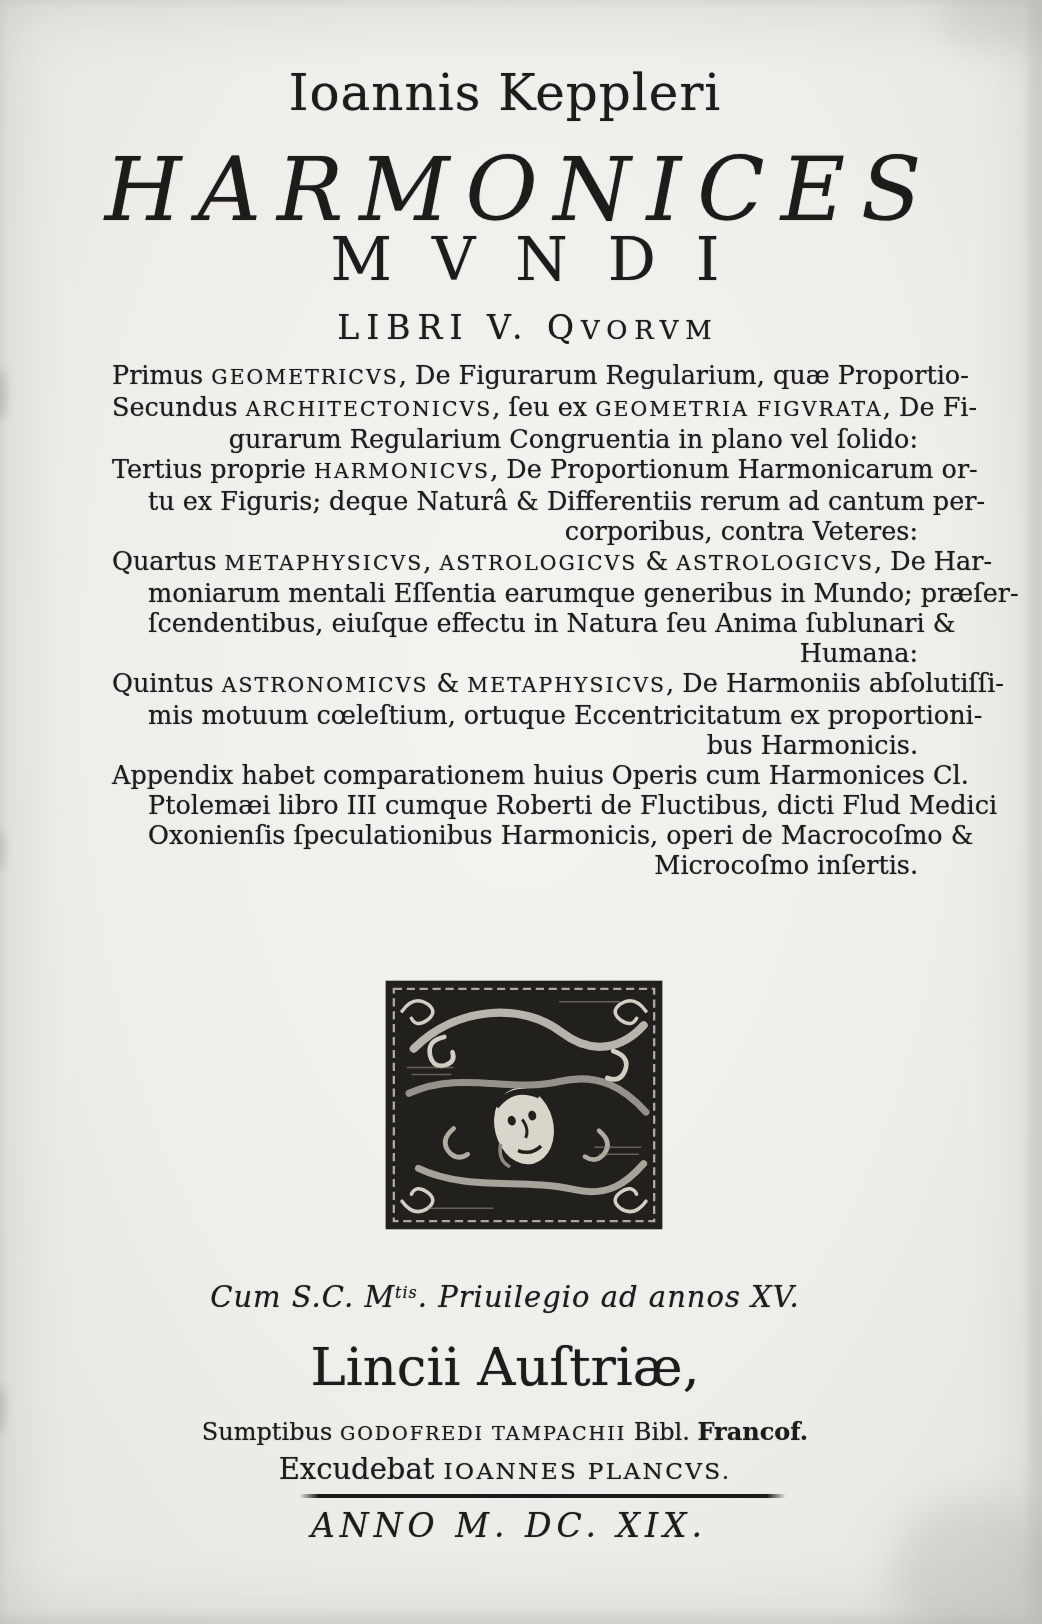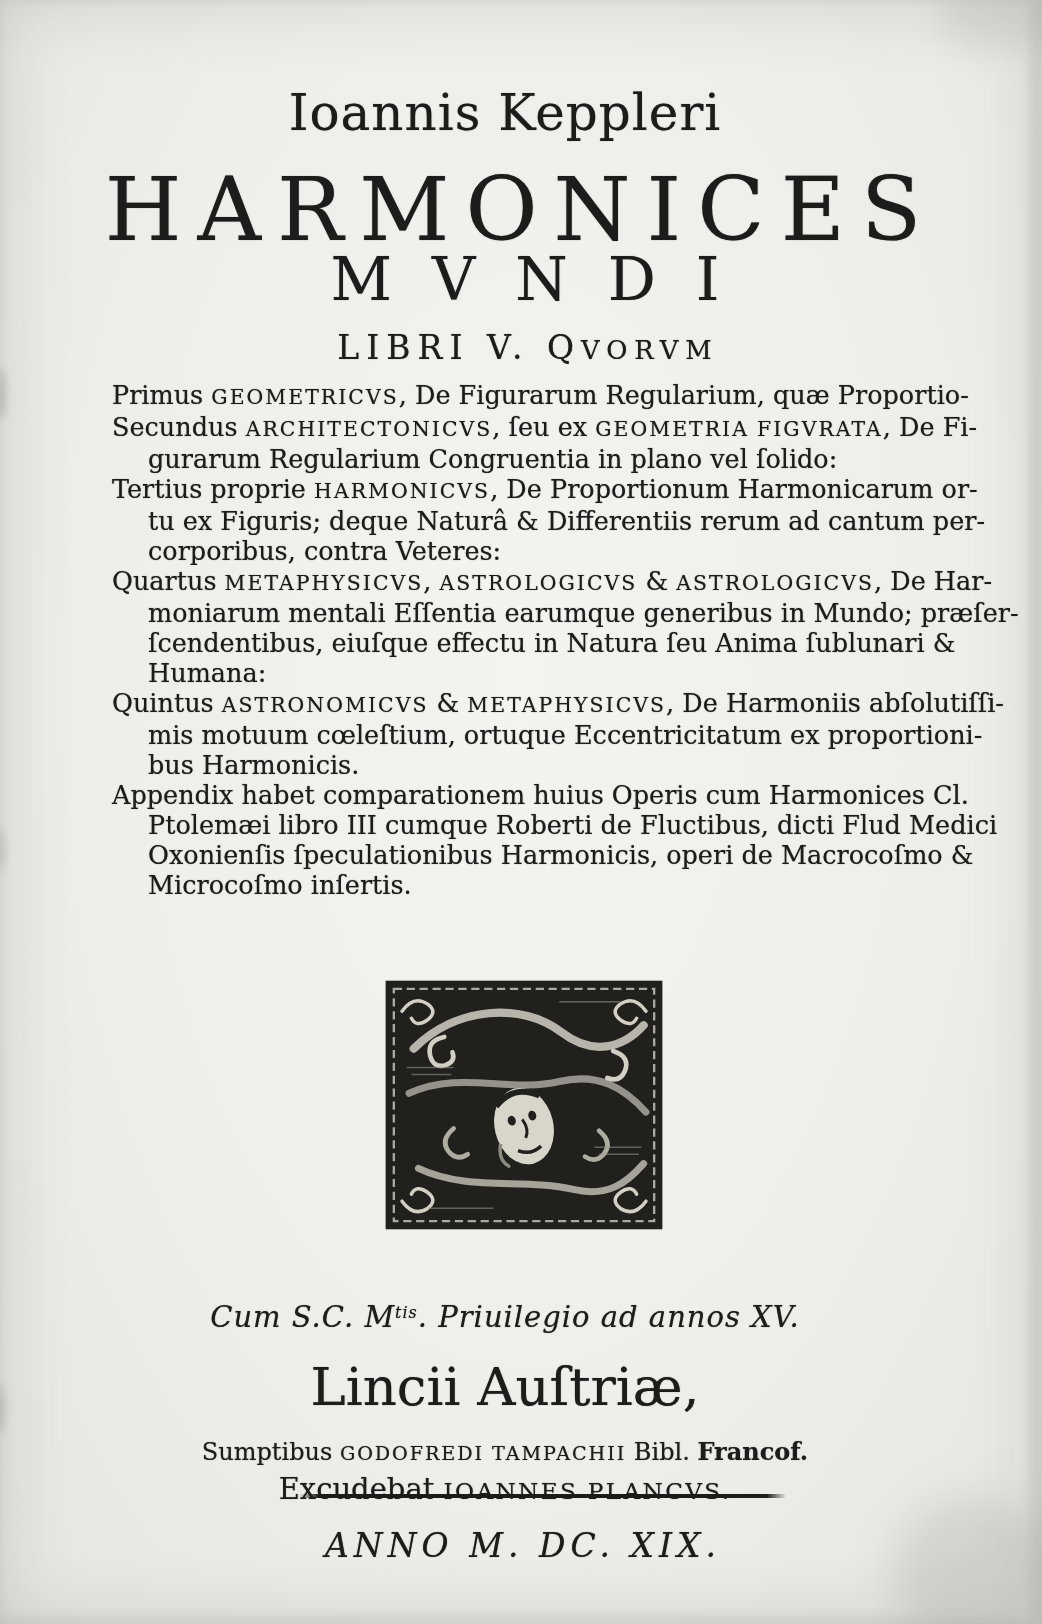--- a/index.html
+++ b/index.html
@@ -23,34 +23,34 @@
   }
 
   .centered {
     position: absolute;
     left: 0;
     width: 1010px;
     text-align: center;
     white-space: nowrap;
   }
 
-  .ink { text-shadow: 0 0 1px rgba(35,33,30,.65); margin-top: 20px; }
+  .ink { text-shadow: 0 0 1px rgba(35,33,30,.65); }
 
   .author   { top: 64px;  font-size: 50px; letter-spacing: 1px; }
-  .title1   { top: 138px; font-size: 88px; letter-spacing: 16px; padding-left: 16px; }
+  .title1   { top: 138px; font-size: 88px; letter-spacing: 16px; padding-left: 16px; font-style: italic; }
   .title2   { top: 224px; font-size: 60px; letter-spacing: 40px; padding-left: 40px; }
   .kicker   { top: 308px; font-size: 33px; letter-spacing: 7px;  padding-left: 23px; }
 
   .books {
     position: absolute;
     top: 360px; left: 112px; width: 806px;
     font-size: 25.5px; line-height: 30px;
   }
   .para { margin: 0; }
-  .tline { white-space: nowrap; }
+  .tline { white-space: nowrap; text-align: right; }
   .tline.ind { padding-left: 36px; }
 
   .s-n  { }
   .s-sc { font-size: 0.80em; letter-spacing: 0.10em; }
   .s-b  { font-weight: bold; }
   .s-sup{ font-size: 0.55em; vertical-align: 0.55em; }
   .s-k2 { font-size: 0.78em; }
 
   .ornament-wrap {
     position: absolute;
@@ -63,21 +63,21 @@
   .publisher { top: 1417px; font-size: 24px; }
   .printer   { top: 1452px; font-size: 29px; }
 
   .rule {
     position: absolute;
     top: 1494px; left: 299px; width: 487px; height: 4px;
     background: linear-gradient(to right, rgba(27,27,25,0) 0%, #1b1b19 4%, #1b1b19 96%, rgba(27,27,25,0) 100%);
     border-radius: 2px;
   }
 
-  .anno { top: 1506px; font-size: 33px; font-style: italic; letter-spacing: 5px; padding-left: 18px; }
+  .anno { top: 1506px; font-size: 33px; font-style: italic; letter-spacing: 5px; padding-left: 4px; }
 
   .artifact { position: absolute; pointer-events: none; }
   .edge-right  { right: 0; top: 0; width: 14px; height: 1624px; background: #d7d6d2; opacity: .8; filter: blur(3px); }
   .edge-bottom { left: 0; bottom: 0; width: 1042px; height: 10px; background: #dcdbd7; opacity: .7; filter: blur(4px); }
   .smudge-a { left: -4px; top: 368px; width: 10px; height: 52px; background: #8a8881; opacity: .35; filter: blur(4px); border-radius: 50%; }
   .smudge-b { left: -4px; top: 828px; width: 9px; height: 44px; background: #8a8881; opacity: .28; filter: blur(4px); border-radius: 50%; }
   .smudge-c { left: -5px; top: 1384px; width: 10px; height: 50px; background: #8a8881; opacity: .3; filter: blur(4px); border-radius: 50%; }
   .blotch-br { right: -20px; bottom: -24px; width: 170px; height: 150px; background: #b9b8b2; opacity: .45; filter: blur(22px); border-radius: 50%; }
   .blotch-tr { right: -16px; top: -18px; width: 120px; height: 70px; background: #c4c3bd; opacity: .4; filter: blur(16px); border-radius: 50%; }
 </style>

